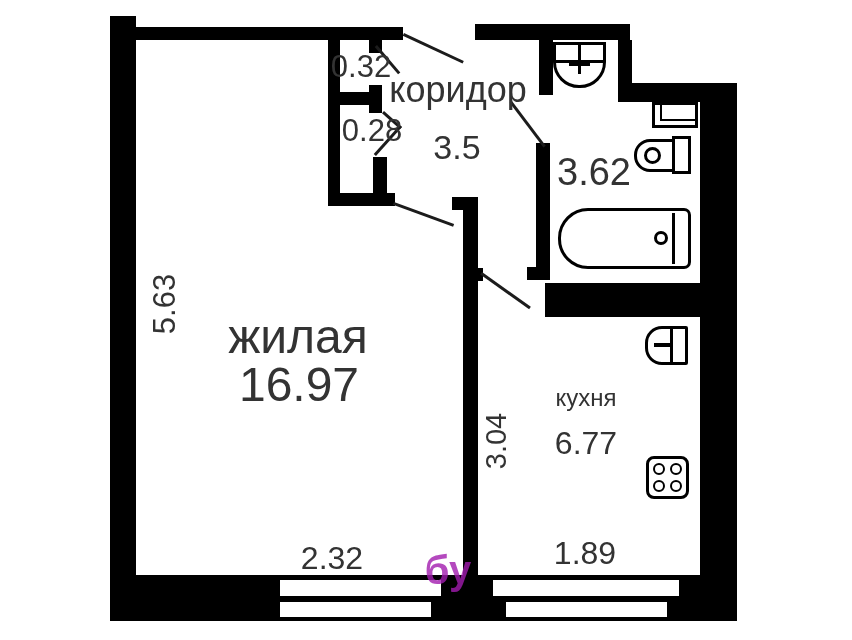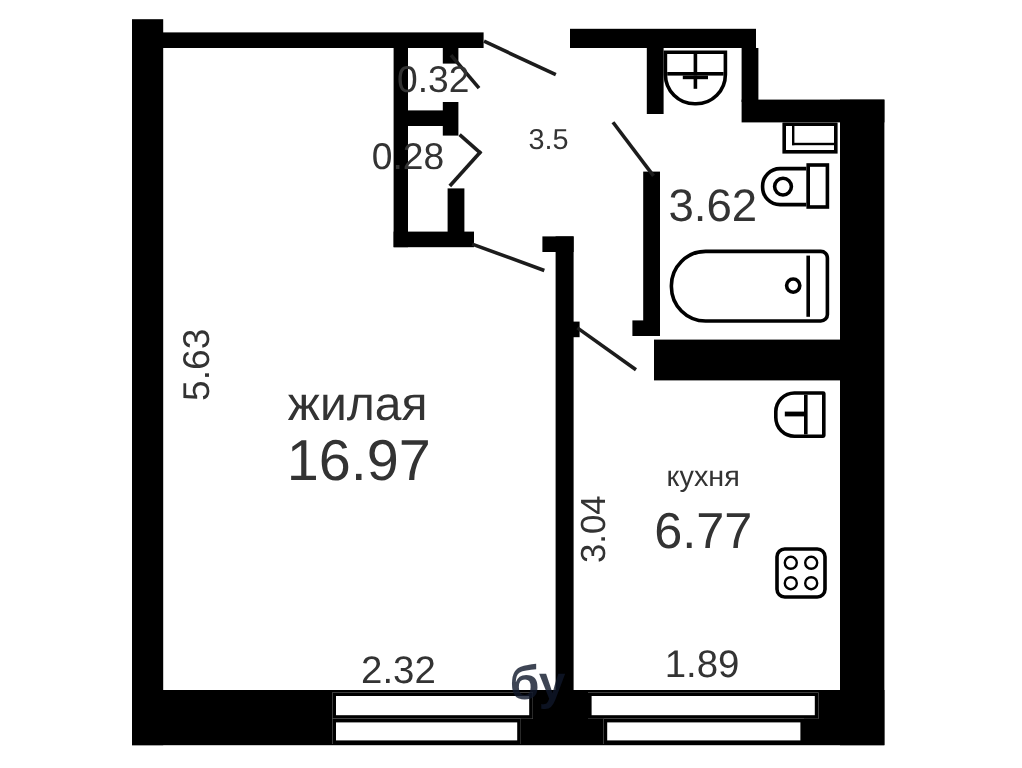--- a/index.html
+++ b/index.html
@@ -5,21 +5,21 @@
   html,body{margin:0;padding:0;background:#ffffff;}
   .stage{position:relative;width:852px;height:640px;background:#ffffff;overflow:hidden;
          font-family:"Liberation Sans",sans-serif;}
   .wall{position:absolute;background:#000000;}
   .dline{position:absolute;height:3px;background:#1c1c1c;transform-origin:0 0;}
   .win{position:absolute;background:#ffffff;border:3px solid #000000;box-sizing:border-box;}
   .fix{position:absolute;background:#ffffff;border:3px solid #000000;box-sizing:border-box;}
   .fixline{position:absolute;background:#000000;}
   .lbl{position:absolute;color:#333333;transform:translate(-50%,-50%);white-space:nowrap;line-height:1;}
   .vlbl{position:absolute;color:#333333;transform:translate(-50%,-50%) rotate(-90deg);white-space:nowrap;line-height:1;}
-  .wm{position:absolute;color:#0f172a;opacity:.8;font-weight:bold;transform:translate(-50%,-50%);z-index:9;}
+  .wm{position:absolute;color:#a21caf;opacity:.8;font-weight:bold;transform:translate(-50%,-50%);z-index:9;}
 </style>
 </head>
 <body>
 
 <div class="stage">
 
   <div class="wall" style="left:110px;top:16px;width:26px;height:605px;"></div>
   <div class="wall" style="left:110px;top:27px;width:293px;height:13px;"></div>
   <div class="wall" style="left:475px;top:24px;width:155px;height:16px;"></div>
   <div class="wall" style="left:618px;top:40px;width:14px;height:45px;"></div>
@@ -87,29 +87,30 @@
     <div class="fixline" style="left:6px;top:14px;width:18px;height:4px;"></div>
   </div>
 
   <div class="fix" style="left:646px;top:456px;width:43px;height:43px;border-radius:8px;">
     <div style="position:absolute;left:4px;top:4px;width:12px;height:12px;border:2px solid #000;border-radius:50%;box-sizing:border-box;"></div>
     <div style="position:absolute;left:21px;top:4px;width:12px;height:12px;border:2px solid #000;border-radius:50%;box-sizing:border-box;"></div>
     <div style="position:absolute;left:4px;top:21px;width:12px;height:12px;border:2px solid #000;border-radius:50%;box-sizing:border-box;"></div>
     <div style="position:absolute;left:21px;top:21px;width:12px;height:12px;border:2px solid #000;border-radius:50%;box-sizing:border-box;"></div>
   </div>
 
-  <div class="lbl" style="left:298px;top:337px;font-size:40px;">жилая</div>
+  <div class="lbl" style="left:298px;top:337px;font-size:48px;">жилая</div>
   <div class="lbl" style="left:299px;top:385px;font-size:48px;">16.97</div>
-  <div class="lbl" style="left:457px;top:117px;font-size:24px;">3.5</div>
+  <div class="lbl" style="left:458px;top:90px;font-size:36px;">коридор</div>
+  <div class="lbl" style="left:457px;top:147px;font-size:34px;">3.5</div>
   <div class="lbl" style="left:594px;top:172px;font-size:38px;">3.62</div>
   <div class="lbl" style="left:586px;top:398px;font-size:24px;">кухня</div>
-  <div class="lbl" style="left:586px;top:443px;font-size:42px;">6.77</div>
+  <div class="lbl" style="left:586px;top:443px;font-size:32px;">6.77</div>
 
   <div class="lbl" style="left:361px;top:66px;font-size:31px;">0.32</div>
-  <div class="lbl" style="left:340px;top:130px;font-size:31px;">0.28</div>
+  <div class="lbl" style="left:372px;top:130px;font-size:31px;">0.28</div>
   <div class="vlbl" style="left:164px;top:304px;font-size:31px;">5.63</div>
   <div class="vlbl" style="left:496px;top:441px;font-size:29px;">3.04</div>
   <div class="lbl" style="left:332px;top:558px;font-size:32px;">2.32</div>
   <div class="lbl" style="left:585px;top:553px;font-size:32px;">1.89</div>
 
   <div class="wm" style="left:448px;top:570px;font-size:40px;">бу</div>
 
 </div>
 
 </body></html>

